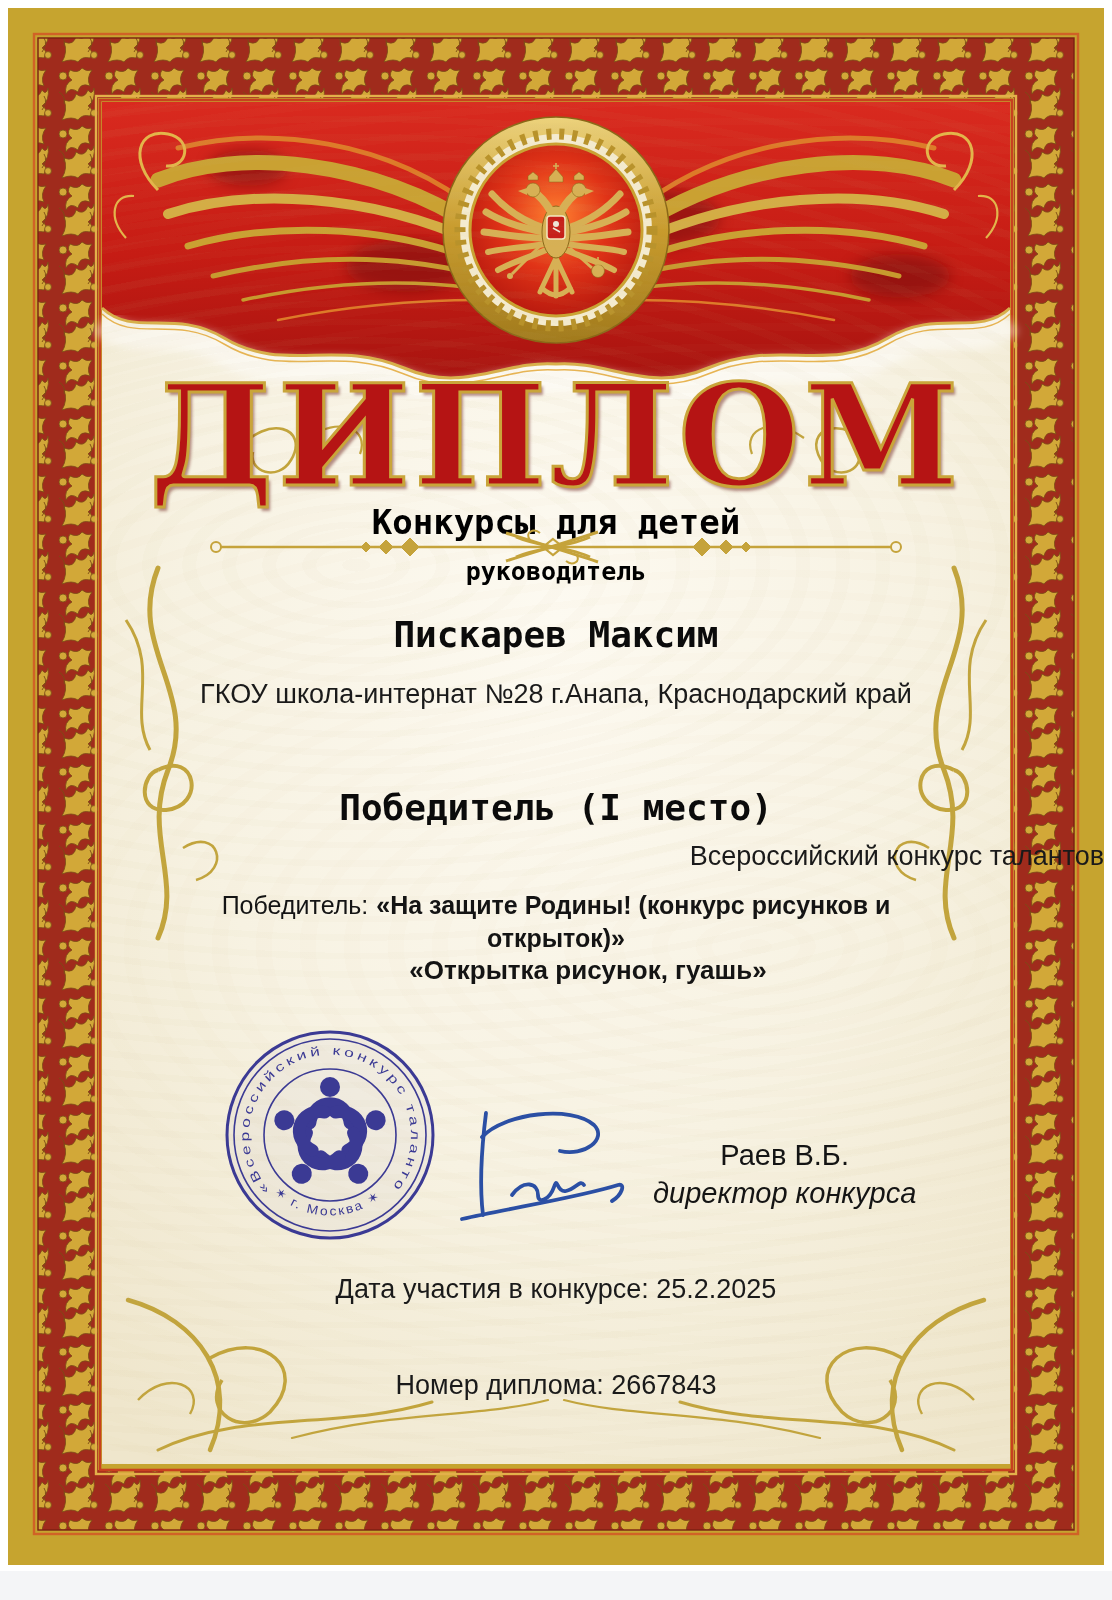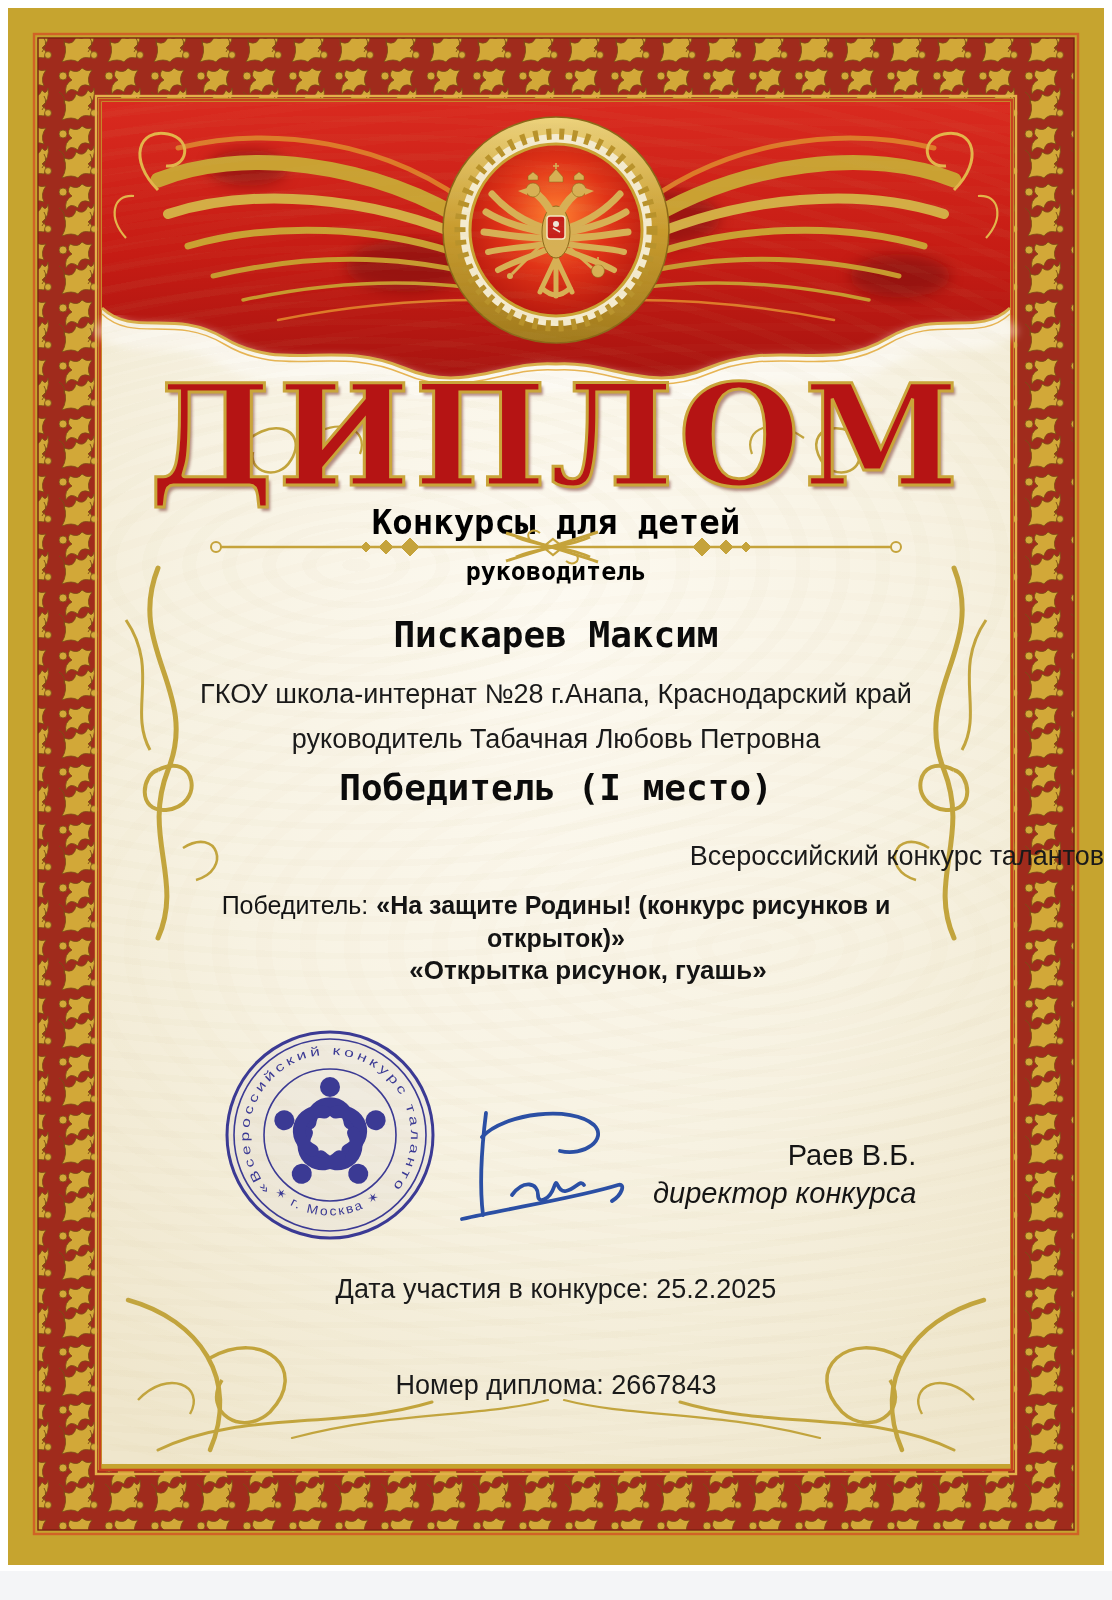--- a/index.html
+++ b/index.html
@@ -12,30 +12,30 @@
       repeating-radial-gradient(ellipse 300px 140px at 72% 62%, rgba(205,185,130,.06) 0 16px, rgba(255,255,255,0) 16px 44px);}
   .tx{position:absolute;left:0;width:1096px;text-align:center;color:#151515;}
   .title{top:358px;font-family:"DejaVu Serif","Liberation Serif",serif;font-weight:bold;font-size:140px;line-height:1;
     letter-spacing:4px;color:#b51414;-webkit-text-stroke:3px #c9a53a;text-shadow:3px 4px 3px rgba(96,14,8,.45);}
   .subtitle{top:487px;font-family:"DejaVu Sans Mono","Liberation Mono",monospace;font-weight:bold;font-size:34px;line-height:1.1;color:#000;margin-top:9px;}
   .award{top:549px;font-family:"DejaVu Sans Mono","Liberation Mono",monospace;font-weight:bold;font-size:25px;color:#000;}
   .recipient{top:606px;font-family:"DejaVu Sans Mono","Liberation Mono",monospace;font-weight:bold;font-size:36px;line-height:1.15;color:#0b0b0b;}
   .line-sans{font-family:"Liberation Sans","DejaVu Sans",sans-serif;font-size:27px;color:#1a1a1a;}
   .institution{top:671px;}
   .supervisor{top:716px;}
-  .result{top:759px;font-family:"DejaVu Sans Mono","Liberation Mono",monospace;font-weight:bold;font-size:36px;color:#0b0b0b;}
+  .result{top:779px;font-family:"DejaVu Sans Mono","Liberation Mono",monospace;font-weight:bold;font-size:36px;color:#0b0b0b;}
   .contest{top:833px;text-align:right;}
   .nomination{top:881px;font-family:"Liberation Sans","DejaVu Sans",sans-serif;font-size:25px;line-height:1.3;color:#141414;}
   .nomination .nom-wrap{display:inline-block;max-width:724px;}
   .nomination .nom-label{font-weight:normal;margin-right:8px;}
   .nomination .nom-text{font-weight:bold;}
   .work{top:947px;font-family:"Liberation Sans","DejaVu Sans",sans-serif;font-weight:bold;font-size:26px;color:#141414;padding-left:32px;}
   .stamp{position:absolute;left:215px;top:1020px;width:214px;height:214px;}
   .signature{position:absolute;left:446px;top:1093px;width:172px;height:126px;}
-  .signer{position:absolute;left:645px;top:1128px;text-align:right;font-family:"Liberation Sans","DejaVu Sans",sans-serif;font-size:29px;line-height:1.32;color:#141414;}
+  .signer{position:absolute;left:645px;top:1128px;text-align:center;font-family:"Liberation Sans","DejaVu Sans",sans-serif;font-size:29px;line-height:1.32;color:#141414;}
   .signer .role{font-style:italic;}
   .dateline{top:1266px;}
   .numberline{top:1314px;margin-top:48px;}
   .divider{position:absolute;left:198px;top:519px;width:700px;height:40px;}
   .footer-strip{position:absolute;left:0;top:1571px;width:1112px;height:29px;background:#f4f5f7;}
 </style>
 </head>
 <body>
 
 <div class="page">
@@ -209,21 +209,20 @@
           <path d="M324 13 C318 5 328 1 334 6" stroke-width="2"></path>
           <path d="M370 27 C376 35 366 39 360 34" stroke-width="2"></path>
         </g>
         <path d="M347 12 L357 20 L347 28 L337 20 Z" fill="none" stroke-width="2.2"></path>
       </g>
     </svg>
 
     <div class="tx award">руководитель</div>
     <div class="tx recipient">Пискарев Максим</div>
     <div class="tx line-sans institution">ГКОУ школа-интернат №28 г.Анапа, Краснодарский край</div>
-    <div class="tx line-sans supervisor">руководитель Табачная Любовь Петровна</div>
     <div class="tx result">Победитель (I место)</div>
     <div class="tx line-sans contest">Всероссийский конкурс талантов</div>
 
     <div class="tx nomination">
       <span class="nom-wrap"><span class="nom-label">Победитель:</span><span class="nom-text">«На защите Родины! (конкурс рисунков и открыток)»</span></span>
     </div>
 
     <div class="tx work">«Открытка рисунок, гуашь»</div>
 
     <svg class="stamp" viewBox="-107 -107 214 214" aria-hidden="true">

